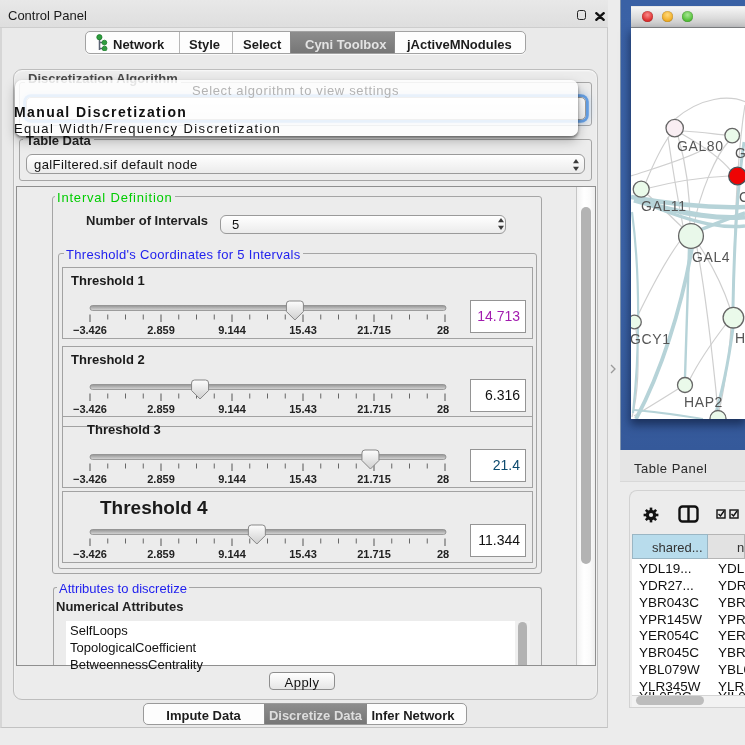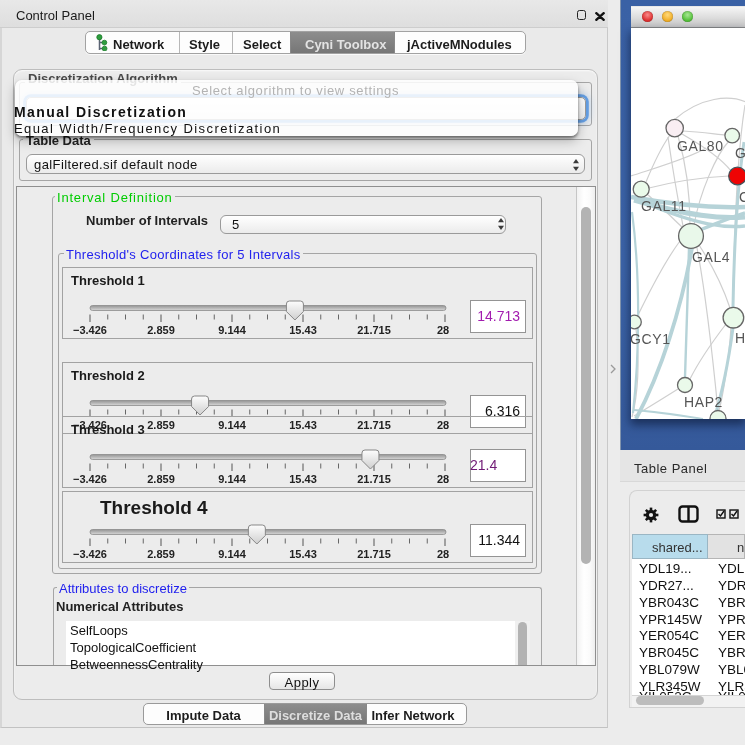--- a/index.html
+++ b/index.html
@@ -8,21 +8,21 @@
 .abs { position:absolute; }
 .lbl { position:absolute; white-space:nowrap; }
 </style>
 </head>
 <body>
 
 <div class="abs" id="cp" style="left:0;top:0;width:608px;height:728px;background:#eaeaea;border-right:1px solid #c9c9c9;border-bottom:1px solid #c2c2c2;border-left:2px solid #d6d6d6;">
 </div>
 
 <div class="abs" style="left:0;top:0;width:608px;height:28px;background:linear-gradient(#e8e8e8,#dedede);border-bottom:1px solid #cdcdcd;"></div>
-<div class="lbl" style="left:8px;top:8px;font-size:13px;color:#1a1a1a;margin-left:8px;">Control Panel</div>
+<div class="lbl" style="left:8px;top:8px;font-size:13px;color:#1a1a1a;">Control Panel</div>
 
 <div class="abs" style="left:577px;top:10px;width:9px;height:10px;border:1.6px solid #222;border-radius:2.5px;"></div>
 
 <svg class="abs" style="left:595px;top:11.5px;" width="10" height="9" viewBox="0 0 10 9">
     <path d="M1.3 1.2 L8.7 7.8 M8.7 1.2 L1.3 7.8" stroke="#111" stroke-width="2.4" stroke-linecap="round"></path>
   </svg>
 
 <div class="abs" style="left:85px;top:31px;width:441px;height:23px;background:#fdfdfd;border:1px solid #a2a2a2;border-radius:5px;box-shadow:0 1px 0 rgba(255,255,255,.7);overflow:hidden;">
   <div class="abs" style="left:92.5px;top:0;width:113px;height:23px;border-left:1px solid #b8b8b8;"></div>
   <div class="abs" style="left:146px;top:0;width:60px;height:23px;border-left:1px solid #b8b8b8;"></div>
@@ -116,21 +116,21 @@
 <text x="98" y="66" text-anchor="middle" font-size="11" font-weight="bold" fill="#222">2.859</text>
 <text x="169" y="66" text-anchor="middle" font-size="11" font-weight="bold" fill="#222">9.144</text>
 <text x="240" y="66" text-anchor="middle" font-size="11" font-weight="bold" fill="#222">15.43</text>
 <text x="311" y="66" text-anchor="middle" font-size="11" font-weight="bold" fill="#222">21.715</text>
 <text x="380" y="66" text-anchor="middle" font-size="11" font-weight="bold" fill="#222">28</text>
 <path d="M223.41,36 Q223.41,33 226.41,33 L237.41,33 Q240.41,33 240.41,36 L240.41,43.5 L231.91,52 L223.41,43.5 Z" fill="url(#thg)" stroke="#878787" stroke-width="1"></path>
 </svg>
 <div class="abs" style="left:407px;top:32px;width:56px;height:33px;background:#fff;border:1px solid #949494;"></div>
 <div class="lbl" style="left:407px;top:40px;width:50px;text-align:right;font-size:14px;color:#a21caf;">14.713</div>
 </div>
-<div class="abs" style="left:62px;top:362px;width:471px;height:72px;border:1px solid #a2a2a2;">
+<div class="abs" style="left:62px;top:346px;width:471px;height:81px;border:1px solid #a2a2a2;">
 <div class="lbl" style="left:8px;top:5px;font-size:13px;font-weight:bold;color:#1a1a1a;">Threshold 2</div>
 <svg class="abs" style="left:0;top:0;" width="469" height="70" viewBox="0 0 469 70">
 <rect x="27" y="37.5" width="356" height="5" rx="2.5" fill="url(#trk)" stroke="#8a8a8a" stroke-width="0.8"></rect>
 <path d="M27,46.5 V54" stroke="#555" stroke-width="1"></path>
 <path d="M44.75,46.5 V51.5" stroke="#666" stroke-width="1"></path>
 <path d="M62.50,46.5 V51.5" stroke="#666" stroke-width="1"></path>
 <path d="M80.25,46.5 V51.5" stroke="#666" stroke-width="1"></path>
 <path d="M98,46.5 V54" stroke="#555" stroke-width="1"></path>
 <path d="M115.75,46.5 V51.5" stroke="#666" stroke-width="1"></path>
 <path d="M133.50,46.5 V51.5" stroke="#666" stroke-width="1"></path>
@@ -153,21 +153,21 @@
 <text x="169" y="66" text-anchor="middle" font-size="11" font-weight="bold" fill="#222">9.144</text>
 <text x="240" y="66" text-anchor="middle" font-size="11" font-weight="bold" fill="#222">15.43</text>
 <text x="311" y="66" text-anchor="middle" font-size="11" font-weight="bold" fill="#222">21.715</text>
 <text x="380" y="66" text-anchor="middle" font-size="11" font-weight="bold" fill="#222">28</text>
 <path d="M128.55,36 Q128.55,33 131.55,33 L142.55,33 Q145.55,33 145.55,36 L145.55,43.5 L137.05,52 L128.55,43.5 Z" fill="url(#thg)" stroke="#878787" stroke-width="1"></path>
 </svg>
 <div class="abs" style="left:407px;top:32px;width:56px;height:33px;background:#fff;border:1px solid #949494;"></div>
 <div class="lbl" style="left:407px;top:40px;width:50px;text-align:right;font-size:14px;color:#111;">6.316</div>
 </div>
 <div class="abs" style="left:62px;top:416px;width:471px;height:72px;border:1px solid #a2a2a2;">
-<div class="lbl" style="left:8px;top:5px;font-size:13px;font-weight:bold;color:#1a1a1a;">Threshold 3</div>
+<div class="lbl" style="left:24px;top:5px;font-size:13px;font-weight:bold;color:#1a1a1a;">Threshold 3</div>
 <svg class="abs" style="left:0;top:0;" width="469" height="70" viewBox="0 0 469 70">
 <rect x="27" y="37.5" width="356" height="5" rx="2.5" fill="url(#trk)" stroke="#8a8a8a" stroke-width="0.8"></rect>
 <path d="M27,46.5 V54" stroke="#555" stroke-width="1"></path>
 <path d="M44.75,46.5 V51.5" stroke="#666" stroke-width="1"></path>
 <path d="M62.50,46.5 V51.5" stroke="#666" stroke-width="1"></path>
 <path d="M80.25,46.5 V51.5" stroke="#666" stroke-width="1"></path>
 <path d="M98,46.5 V54" stroke="#555" stroke-width="1"></path>
 <path d="M115.75,46.5 V51.5" stroke="#666" stroke-width="1"></path>
 <path d="M133.50,46.5 V51.5" stroke="#666" stroke-width="1"></path>
 <path d="M151.25,46.5 V51.5" stroke="#666" stroke-width="1"></path>
@@ -186,21 +186,21 @@
 <path d="M382,46.5 V54" stroke="#555" stroke-width="1"></path>
 <text x="27" y="66" text-anchor="middle" font-size="11" font-weight="bold" fill="#222">−3.426</text>
 <text x="98" y="66" text-anchor="middle" font-size="11" font-weight="bold" fill="#222">2.859</text>
 <text x="169" y="66" text-anchor="middle" font-size="11" font-weight="bold" fill="#222">9.144</text>
 <text x="240" y="66" text-anchor="middle" font-size="11" font-weight="bold" fill="#222">15.43</text>
 <text x="311" y="66" text-anchor="middle" font-size="11" font-weight="bold" fill="#222">21.715</text>
 <text x="380" y="66" text-anchor="middle" font-size="11" font-weight="bold" fill="#222">28</text>
 <path d="M298.94,36 Q298.94,33 301.94,33 L312.94,33 Q315.94,33 315.94,36 L315.94,43.5 L307.44,52 L298.94,43.5 Z" fill="url(#thg)" stroke="#878787" stroke-width="1"></path>
 </svg>
 <div class="abs" style="left:407px;top:32px;width:56px;height:33px;background:#fff;border:1px solid #949494;"></div>
-<div class="lbl" style="left:407px;top:40px;width:50px;text-align:left;font-size:14px;color:#701a75;">21.4</div>
+<div class="lbl" style="left:407px;top:40px;width:50px;text-align:right;font-size:14px;color:#0c4a6e;">21.4</div>
 </div>
 <div class="abs" style="left:62px;top:491px;width:471px;height:72px;border:1px solid #a2a2a2;">
 <div class="lbl" style="left:8px;top:5px;font-size:19px;font-weight:bold;color:#1a1a1a;margin-left:29px;">Threshold 4</div>
 <svg class="abs" style="left:0;top:0;" width="469" height="70" viewBox="0 0 469 70">
 <rect x="27" y="37.5" width="356" height="5" rx="2.5" fill="url(#trk)" stroke="#8a8a8a" stroke-width="0.8"></rect>
 <path d="M27,46.5 V54" stroke="#555" stroke-width="1"></path>
 <path d="M44.75,46.5 V51.5" stroke="#666" stroke-width="1"></path>
 <path d="M62.50,46.5 V51.5" stroke="#666" stroke-width="1"></path>
 <path d="M80.25,46.5 V51.5" stroke="#666" stroke-width="1"></path>
 <path d="M98,46.5 V54" stroke="#555" stroke-width="1"></path>

